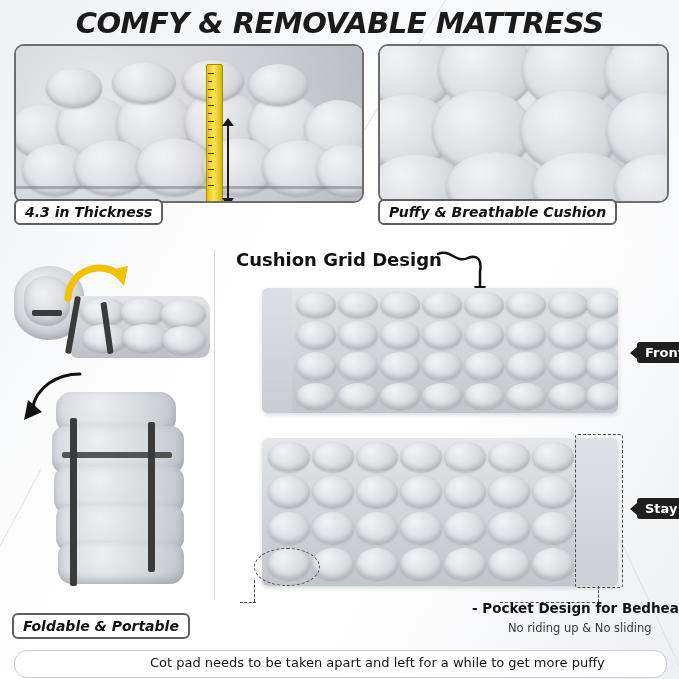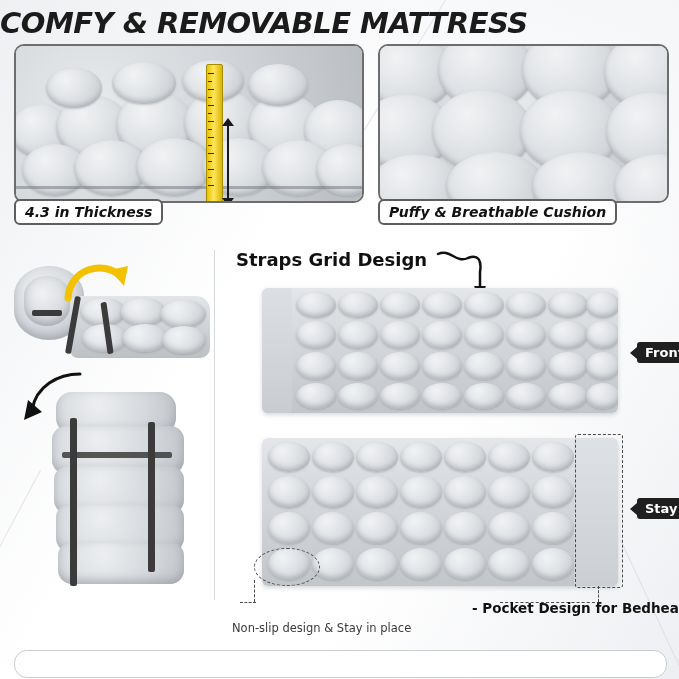--- a/index.html
+++ b/index.html
@@ -30,20 +30,21 @@
     background: rgba(205,210,216,0.55);
     transform-origin: 0 0;
   }
 
   
   .title {
     position: absolute;
     left: 0;
     top: 6px;
     width: 679px;
+    text-align: center;
     font-family: "DejaVu Sans", sans-serif;
     font-weight: bold;
     font-style: italic;
     font-size: 29px;
     letter-spacing: -0.5px;
     color: #1b1b1b;
     white-space: nowrap;
   }
 
   
@@ -355,24 +356,25 @@
     <div class="roll-body" style="left:4px;top:0px;width:120px;height:42px;border-radius:16px;"></div>
     <div class="roll-body" style="left:0px;top:34px;width:132px;height:48px;border-radius:14px;"></div>
     <div class="roll-body" style="left:2px;top:74px;width:130px;height:48px;border-radius:14px;"></div>
     <div class="roll-body" style="left:4px;top:112px;width:128px;height:48px;border-radius:14px;"></div>
     <div class="roll-body" style="left:6px;top:150px;width:126px;height:42px;border-radius:14px;"></div>
     <div class="strap" style="left:18px;top:26px;width:7px;height:168px;"></div>
     <div class="strap" style="left:96px;top:30px;width:7px;height:150px;"></div>
     <div class="strap" style="left:10px;top:60px;width:110px;height:6px;opacity:.85;"></div>
   </div>
 
+  <div class="tag" style="left:12px;top:613px;">Foldable &amp; Portable</div>
 
   <div class="sep-line" style="left:214px;top:250px;width:1px;height:350px;"></div>
 
-  <div class="section-title" style="left:236px;top:249px;">Straps Grid Design</div>
+  <div class="section-title" style="left:236px;top:249px;">Cushion Grid Design</div>
   <svg style="position:absolute;left:434px;top:246px;" width="56" height="60" viewBox="0 0 56 60">
     <path d="M4 8 C 16 2, 22 18, 34 12 C 44 8, 48 14, 46 26 L46 44" stroke="#111" stroke-width="2.5" fill="none" stroke-linecap="round"></path>
     <path d="M40 40 L46 54 L52 40 Z" fill="#111"></path>
   </svg>
 
   <div class="pad" style="left:262px;top:288px;width:356px;height:125px;">
     <div class="pad-edge" style="left:0;top:0;width:30px;height:125px;"></div>
     <div class="tuft-grid">
       <div class="tuft" style="left:34px;top:4px;width:40px;height:26px;"></div>
       <div class="tuft" style="left:76px;top:4px;width:40px;height:26px;"></div>
@@ -459,19 +461,20 @@
     <span>Stay</span>
   </div>
 
   <div class="dash-ellipse" style="left:254px;top:548px;width:64px;height:36px;"></div>
   <div class="leader" style="left:254px;top:580px;height:22px;"></div>
   <div class="leader-h" style="left:240px;top:602px;width:16px;"></div>
 
   <div class="leader" style="left:598px;top:586px;height:16px;"></div>
   <div class="leader-h" style="left:500px;top:602px;width:100px;"></div>
 
-  <div class="caption-sub" style="left:232px;top:621px;">Non-slip design &amp; Stay in place</div>
 
   <div class="caption-strong" style="left:472px;top:600px;">- Pocket Design for Bedhead</div>
+  <div class="caption-sub" style="left:508px;top:621px;">No riding up &amp; No sliding</div>
 
   <div class="note-bar"></div>
+  <div class="note-text">Cot pad needs to be taken apart and left for a while to get more puffy</div>
 
 </div>
 
 </body></html>

